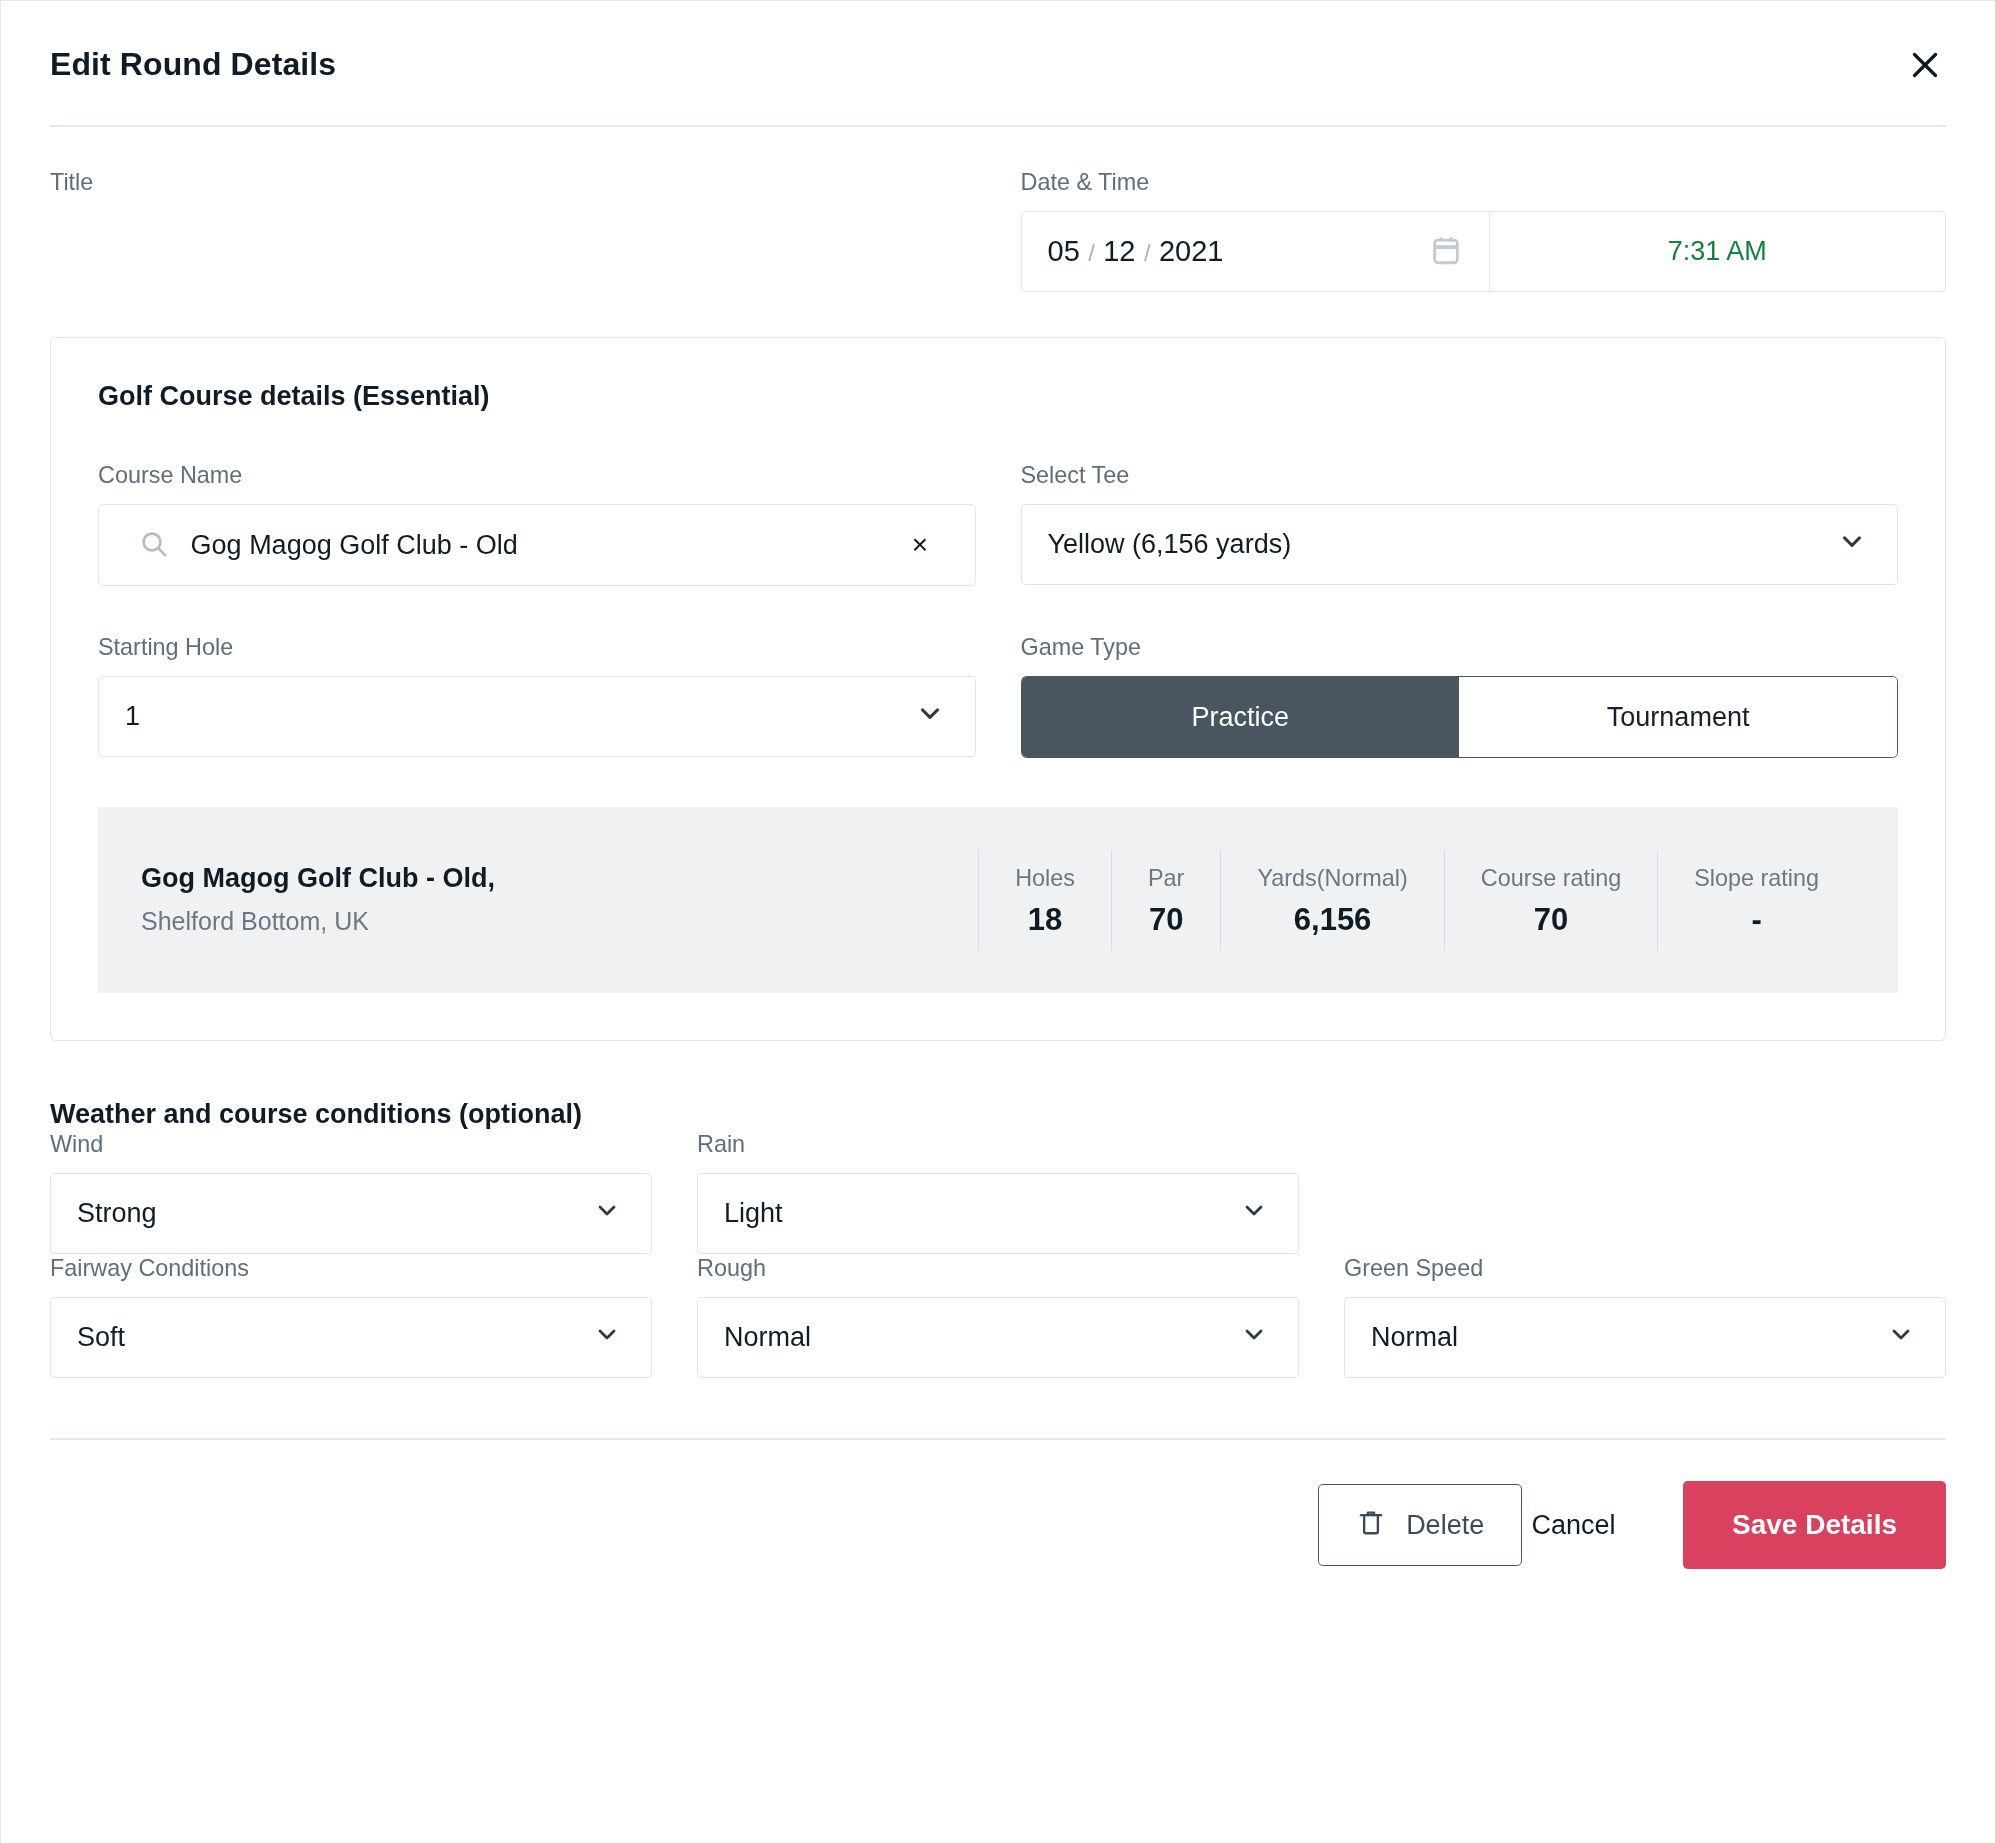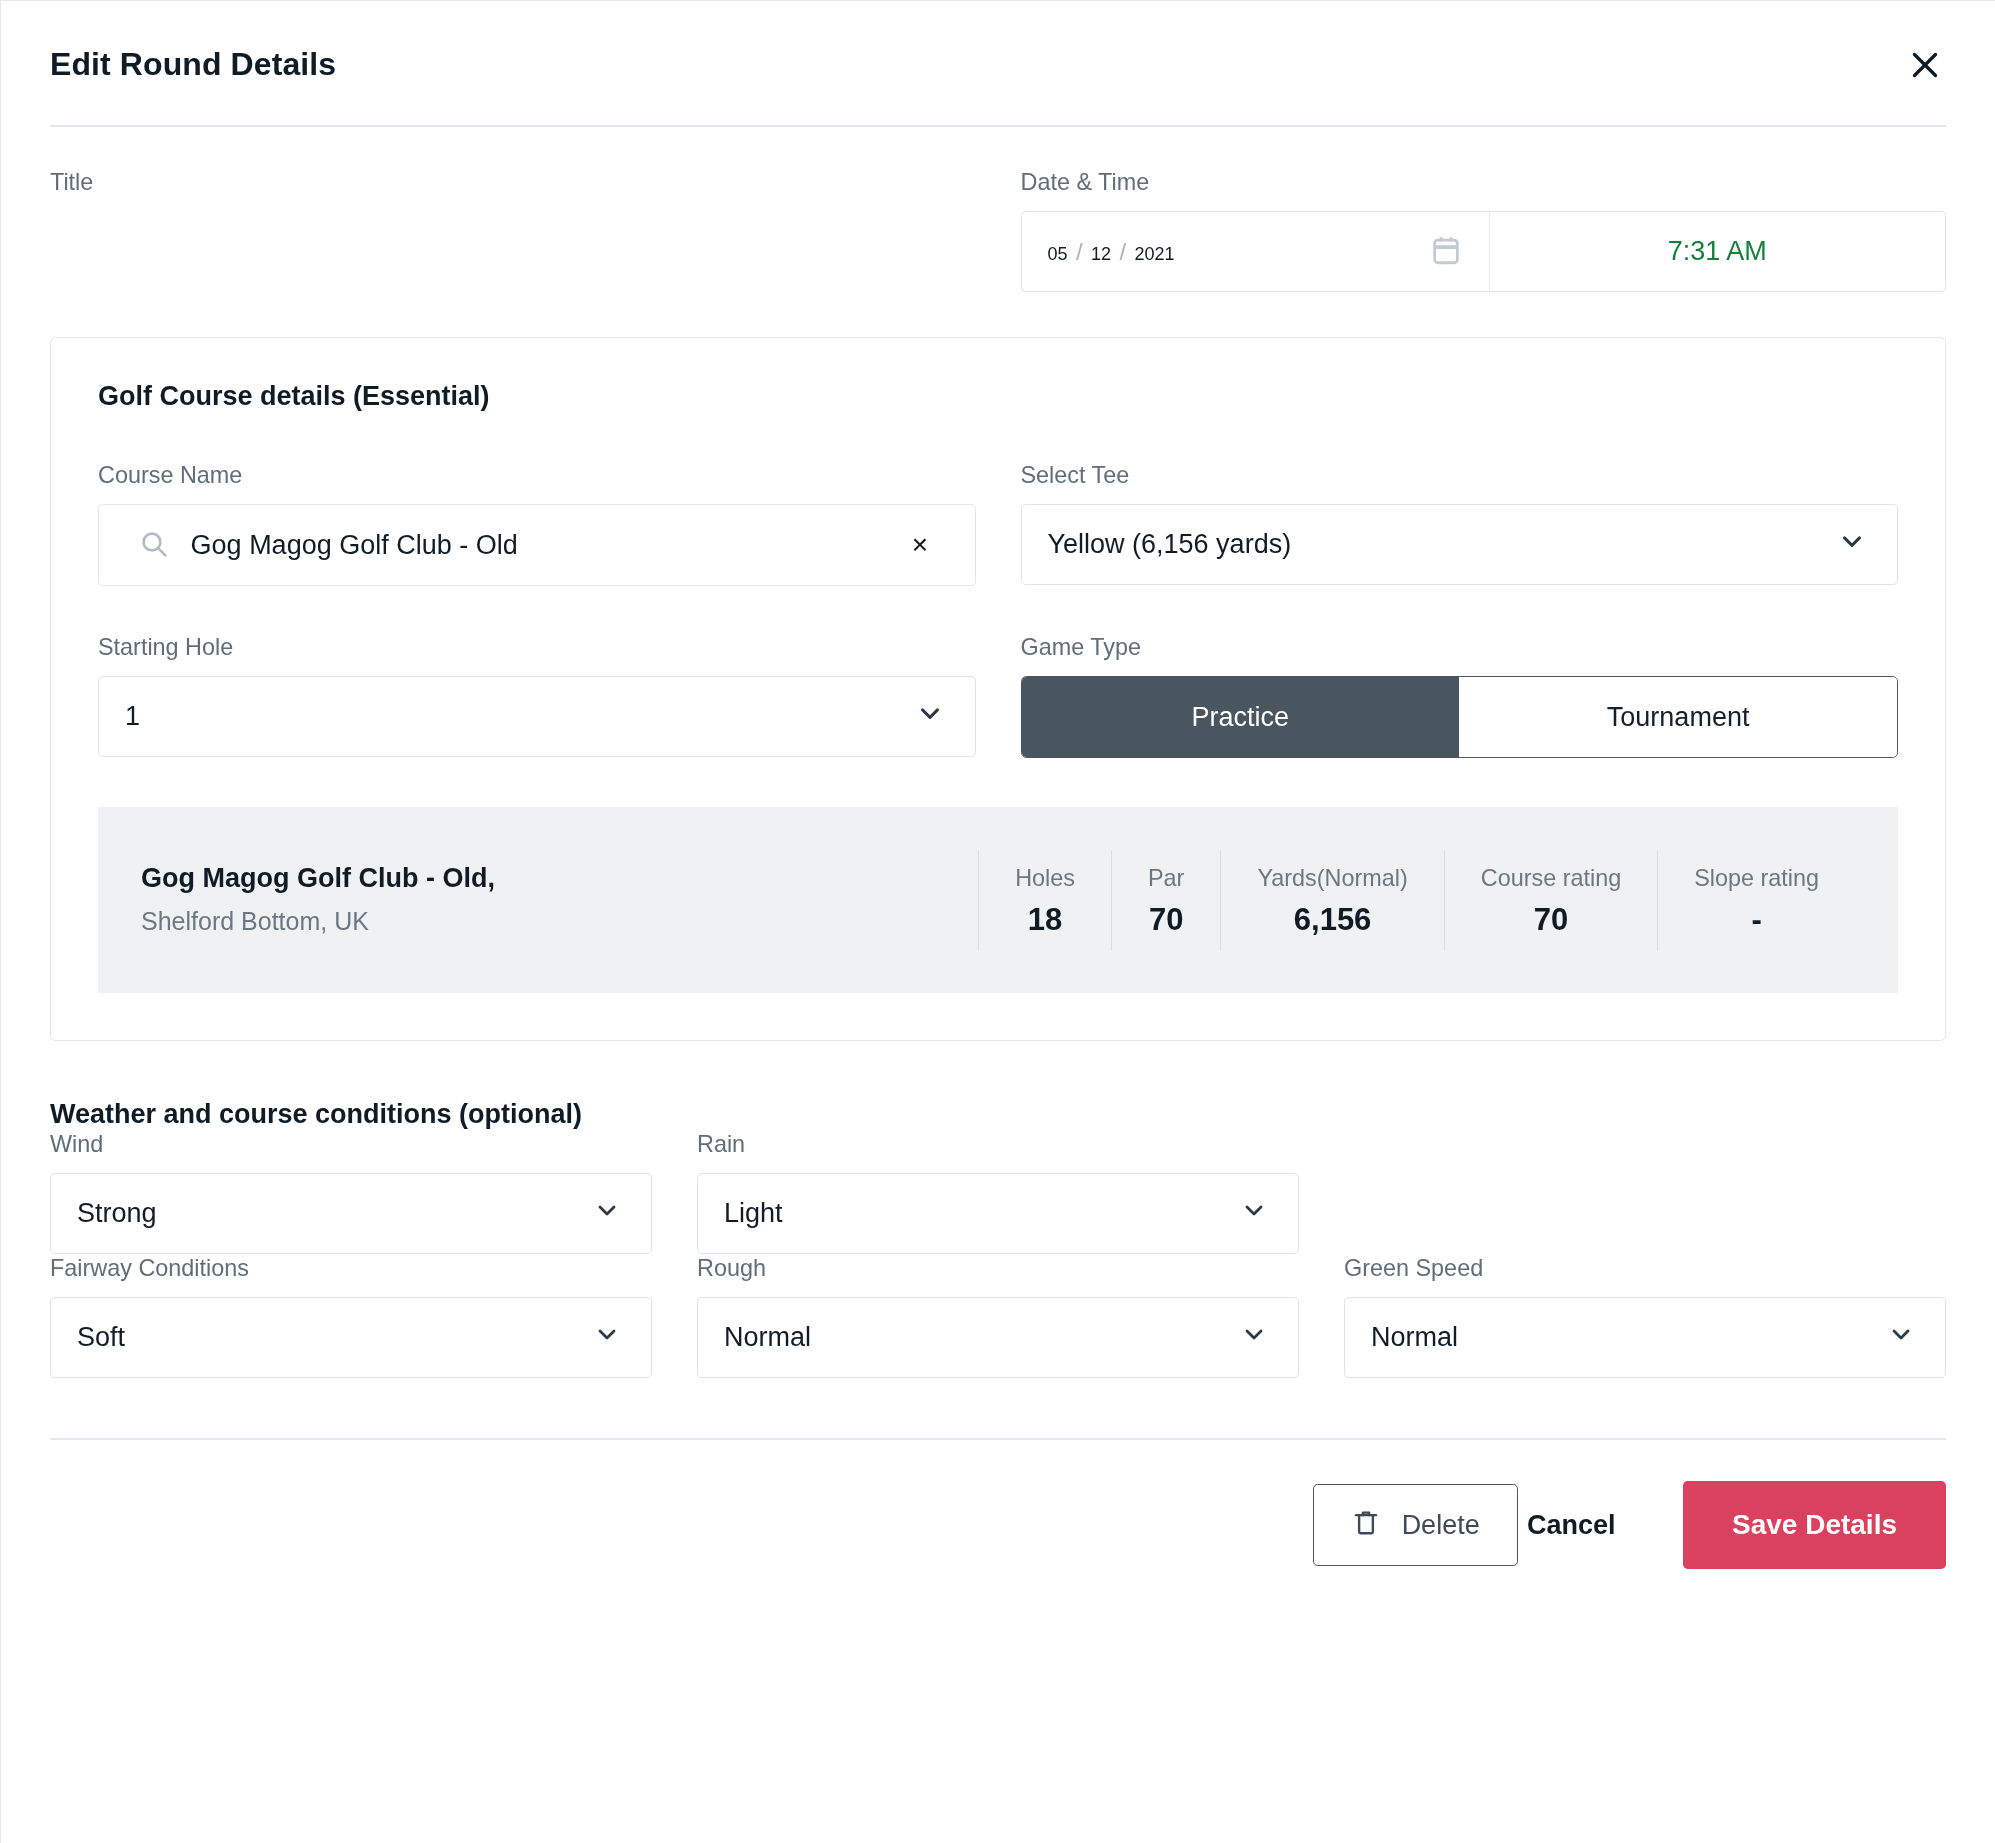--- a/index.html
+++ b/index.html
@@ -109,21 +109,21 @@
   }
   .date-part {
     flex: 0 0 468px;
     display: flex;
     align-items: center;
     justify-content: space-between;
     padding: 0 26px;
     border-right: 1.9px solid #e6eaee;
   }
   .date-digits { display: flex; align-items: baseline; gap: 0; }
-  .date-digits .seg { font-size: 18px; color: #101c26; }
+  .date-digits .seg { font-size: 29px; color: #101c26; }
   .date-digits .sep { font-size: 24px; color: #aab3bb; padding: 0 8.4px; }
   .time-part {
     flex: 1 1 auto;
     display: flex;
     align-items: center;
     justify-content: center;
     font-size: 27px;
     color: #15803d;
   }
 
@@ -286,21 +286,21 @@
   }
   .footer-right {
     display: flex;
     align-items: center;
     gap: 58px;
   }
   .btn-cancel {
     background: none;
     border: none;
     font-size: 27px;
-    font-weight: bold;
+    font-weight: normal;
     color: #0f1b25;
     cursor: pointer;
     padding: 17px 9.4px;
     font-family: "Liberation Sans", sans-serif;
   }
   .btn-save {
     background: #d9415f;
     color: #ffffff;
     border: none;
     border-radius: 4.7px;

